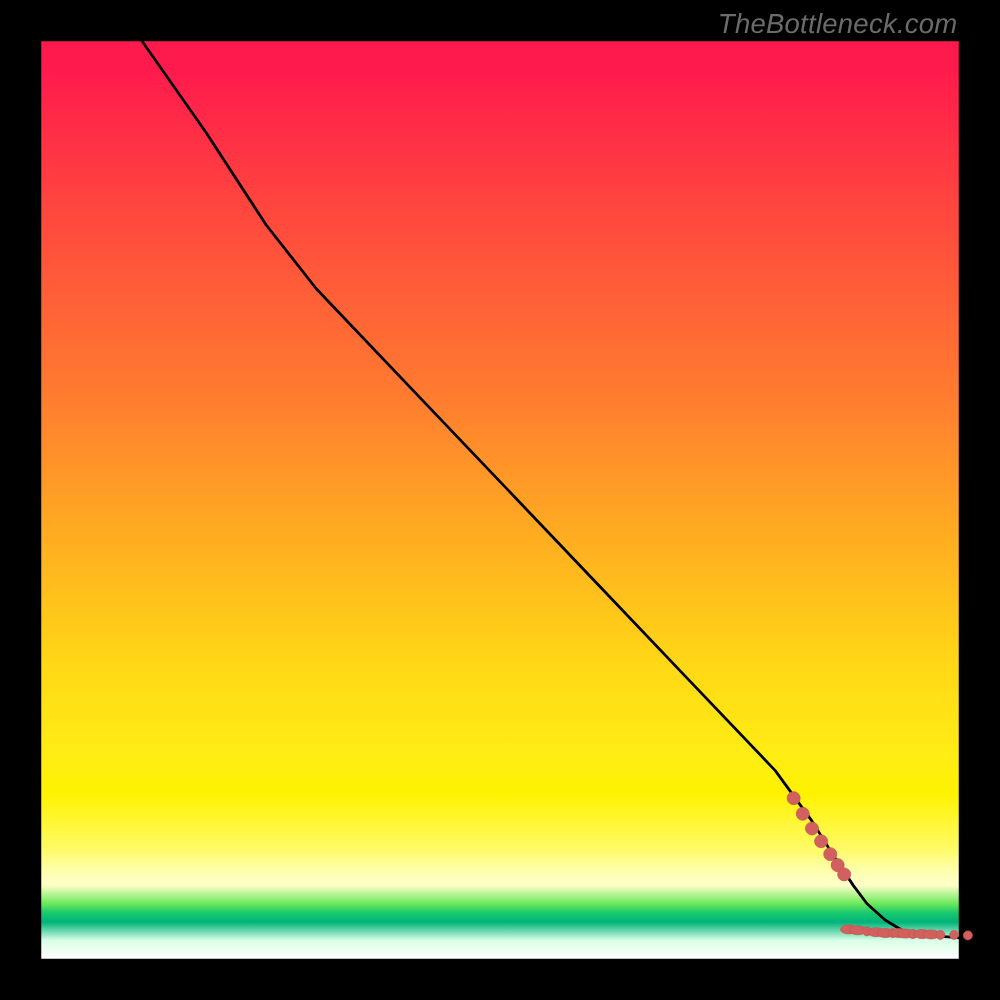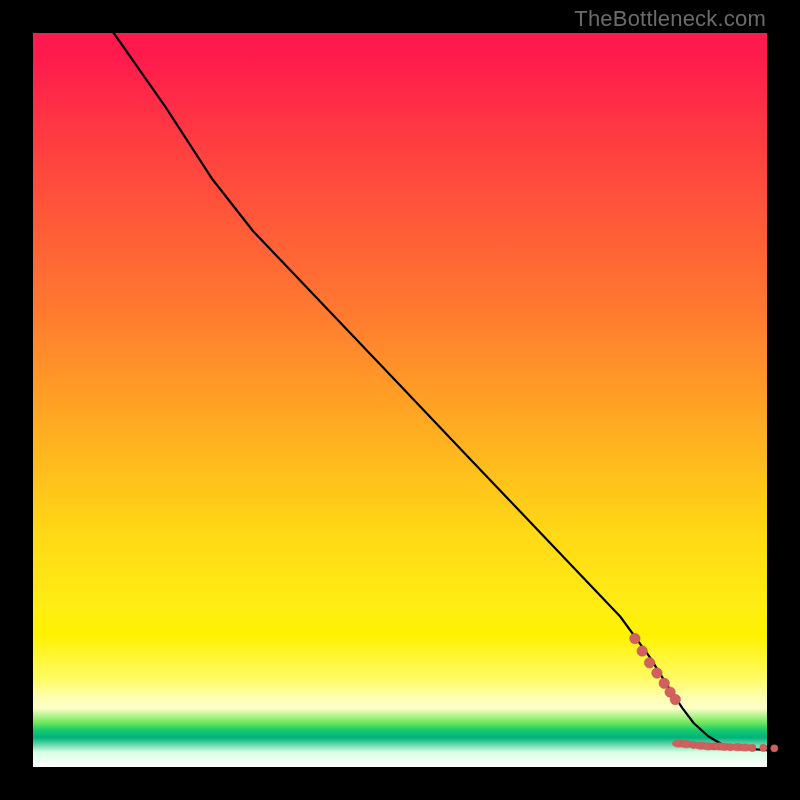--- a/index.html
+++ b/index.html
@@ -9,20 +9,21 @@
     height: 800px;
     overflow: hidden;
     background: #000;
     font-family: Arial, Helvetica, sans-serif;
   }
   .stage {
     position: relative;
     width: 800px;
     height: 800px;
     background: #000;
+    font-style: italic;
   }
   .plot-area {
     position: absolute;
     left: 33px;
     top: 33px;
     width: 734px;
     height: 734px;
     
     background: linear-gradient(
       to bottom,

